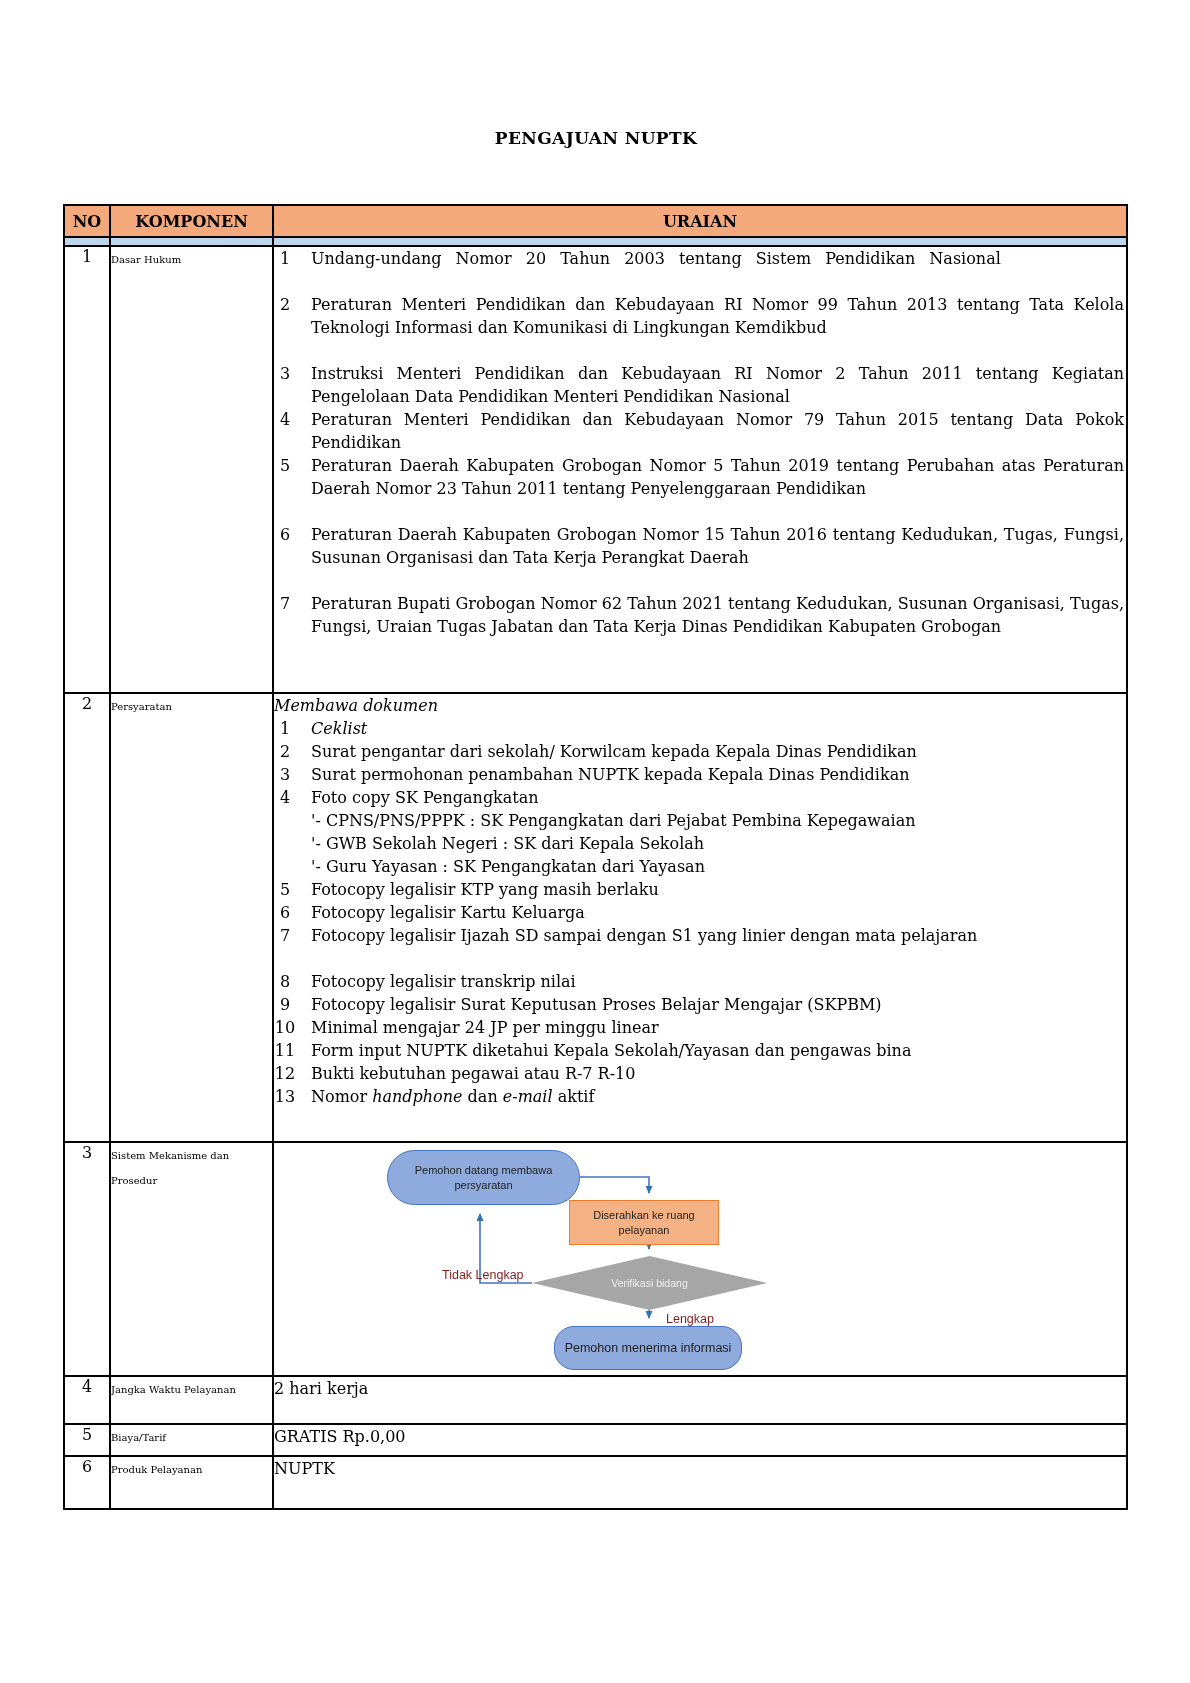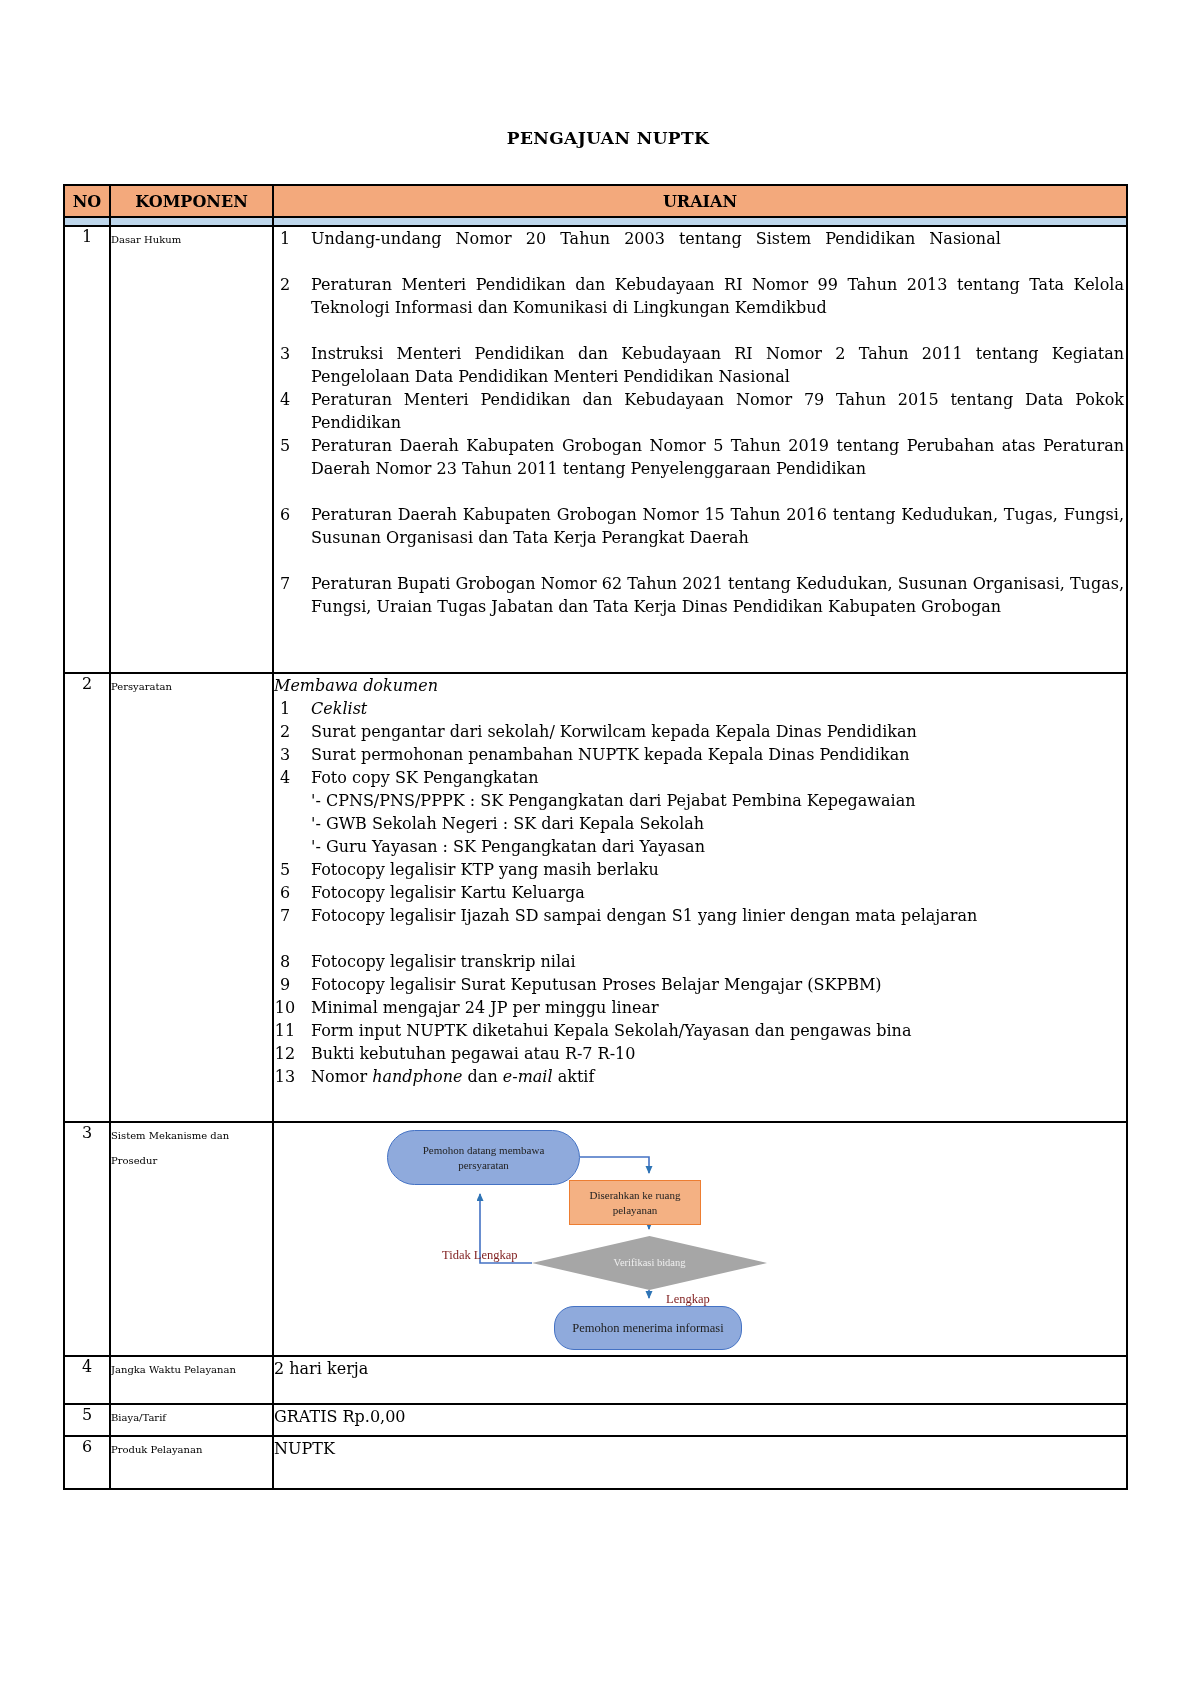--- a/index.html
+++ b/index.html
@@ -13,25 +13,25 @@
     --connector:#4472C4;
     --arrowhead:#2E74B5;
   }
   *{box-sizing:border-box;}
   html,body{margin:0;padding:0;background:#ffffff;}
   .page{
     position:relative;width:1190px;height:1683px;background:#fff;
     font-family:"DejaVu Serif", serif;color:#000;overflow:hidden;
   }
   .title{
-    position:absolute;top:128px;left:76px;width:1064px;
+    position:absolute;top:128px;left:64px;width:1064px;
     text-align:center;font-size:17px;font-weight:bold;letter-spacing:.4px;
   }
   table.std{
-    position:absolute;left:63px;top:184px;width:1065px;
+    position:absolute;left:63px;top:204px;width:1065px;
     border-collapse:collapse;table-layout:fixed;
   }
   table.std th, table.std td{
     border:2px solid #000;vertical-align:top;padding:0;
   }
   table.std th{
     background:var(--header-bg);
     font-size:16px;font-weight:bold;text-align:center;vertical-align:middle;
     height:32px;
   }
@@ -46,33 +46,33 @@
   .list .li.gap{margin-top:23px;}
   .list .num{flex:0 0 22px;text-align:center;}
   .list .txt{flex:1;margin-left:15px;text-align:justify;padding-right:2px;}
   .list .li.sub .num{visibility:hidden;}
   .list .li.sub .txt{text-align:left;}
   .list .li.stretch .txt{text-align:left;word-spacing:9px;}
   .it{font-style:italic;}
   
   .flow{
     position:relative;width:100%;height:226px;margin-top:-2px;
-    font-family:Liberation Serif, serif;color:#222;
+    font-family:Liberation Sans, sans-serif;color:#222;
   }
   .fc{
     position:absolute;display:flex;align-items:center;justify-content:center;
     text-align:center;line-height:1.35;
   }
   .fc-start{
     left:113px;top:9px;width:193px;height:55px;
     background:var(--shape-blue);border:1.5px solid var(--shape-blue-border);
     border-radius:28px;font-size:11px;padding:0 26px;
   }
   .fc-process{
-    left:295px;top:59px;width:132px;height:45px;
+    left:295px;top:59px;width:150px;height:45px;
     background:var(--shape-orange);border:1px solid var(--shape-orange-border);
     font-size:11px;padding:0 14px;
   }
   .fc-decision{
     left:258px;top:115px;width:235px;height:54px;
     background:var(--diamond-fill);
     clip-path:polygon(50% 0,100% 50%,50% 100%,0 50%);
     color:#EFEFEF;font-size:10.5px;
   }
   .fc-end{

